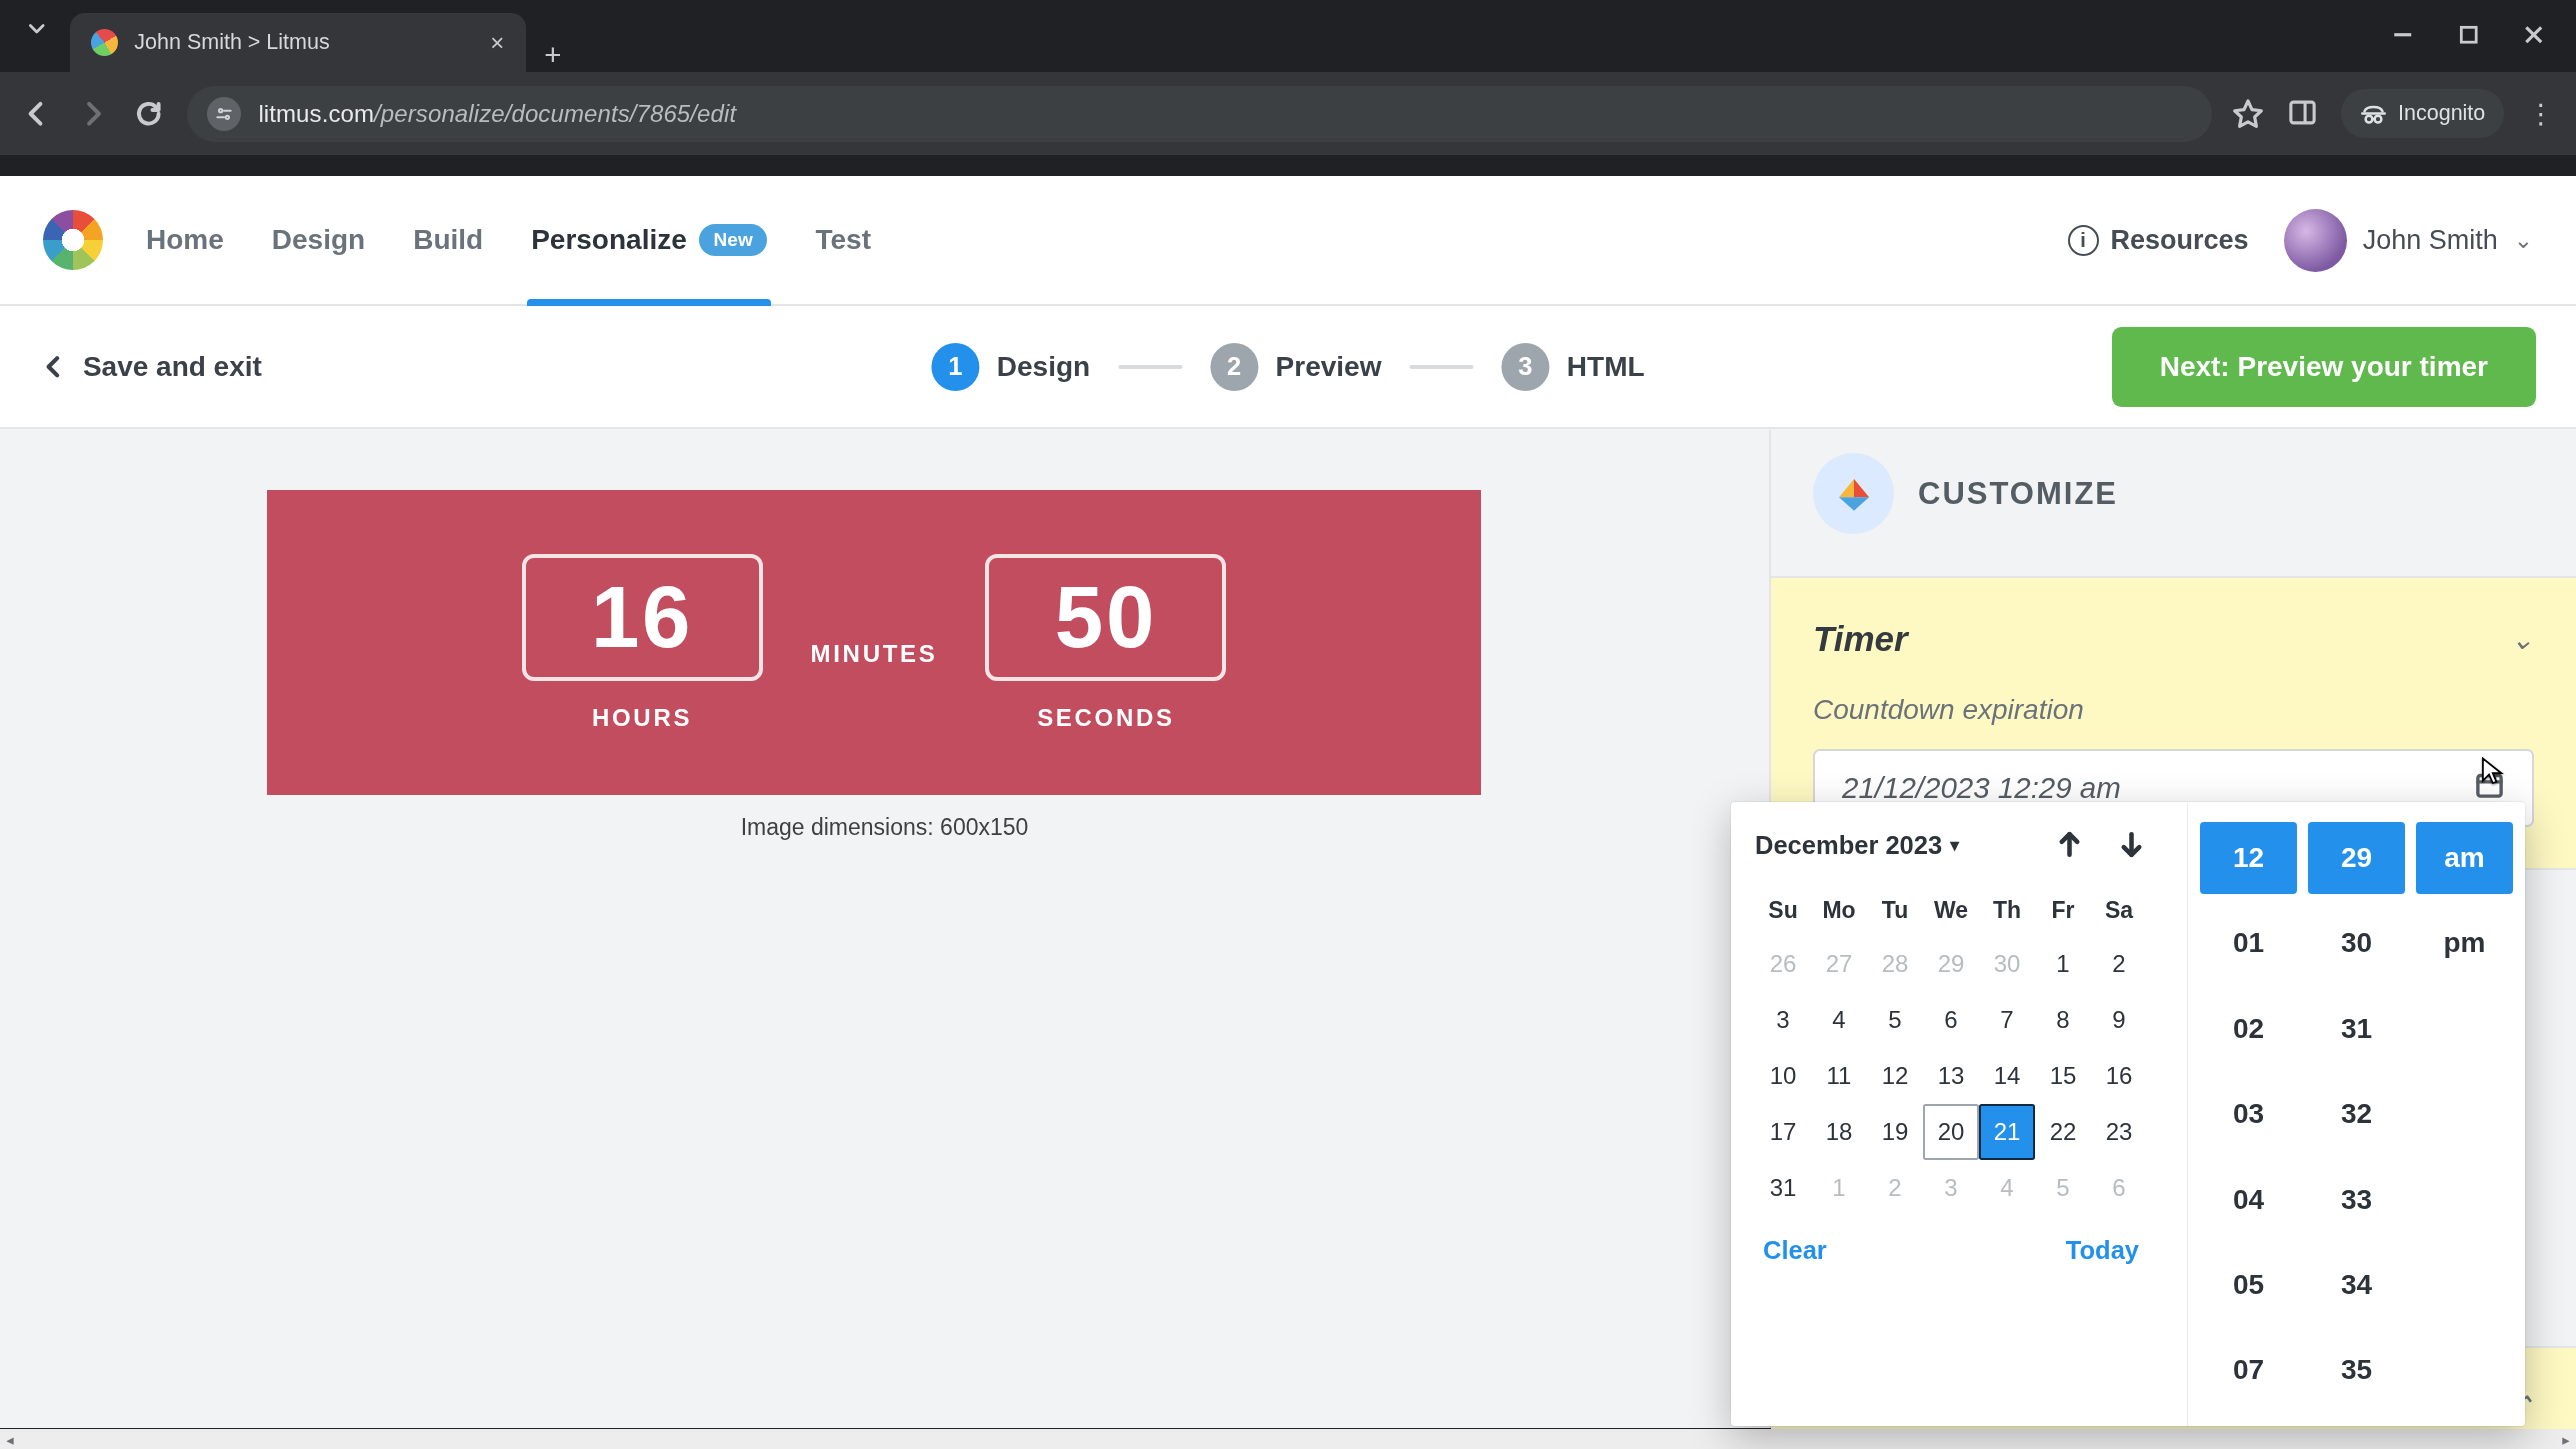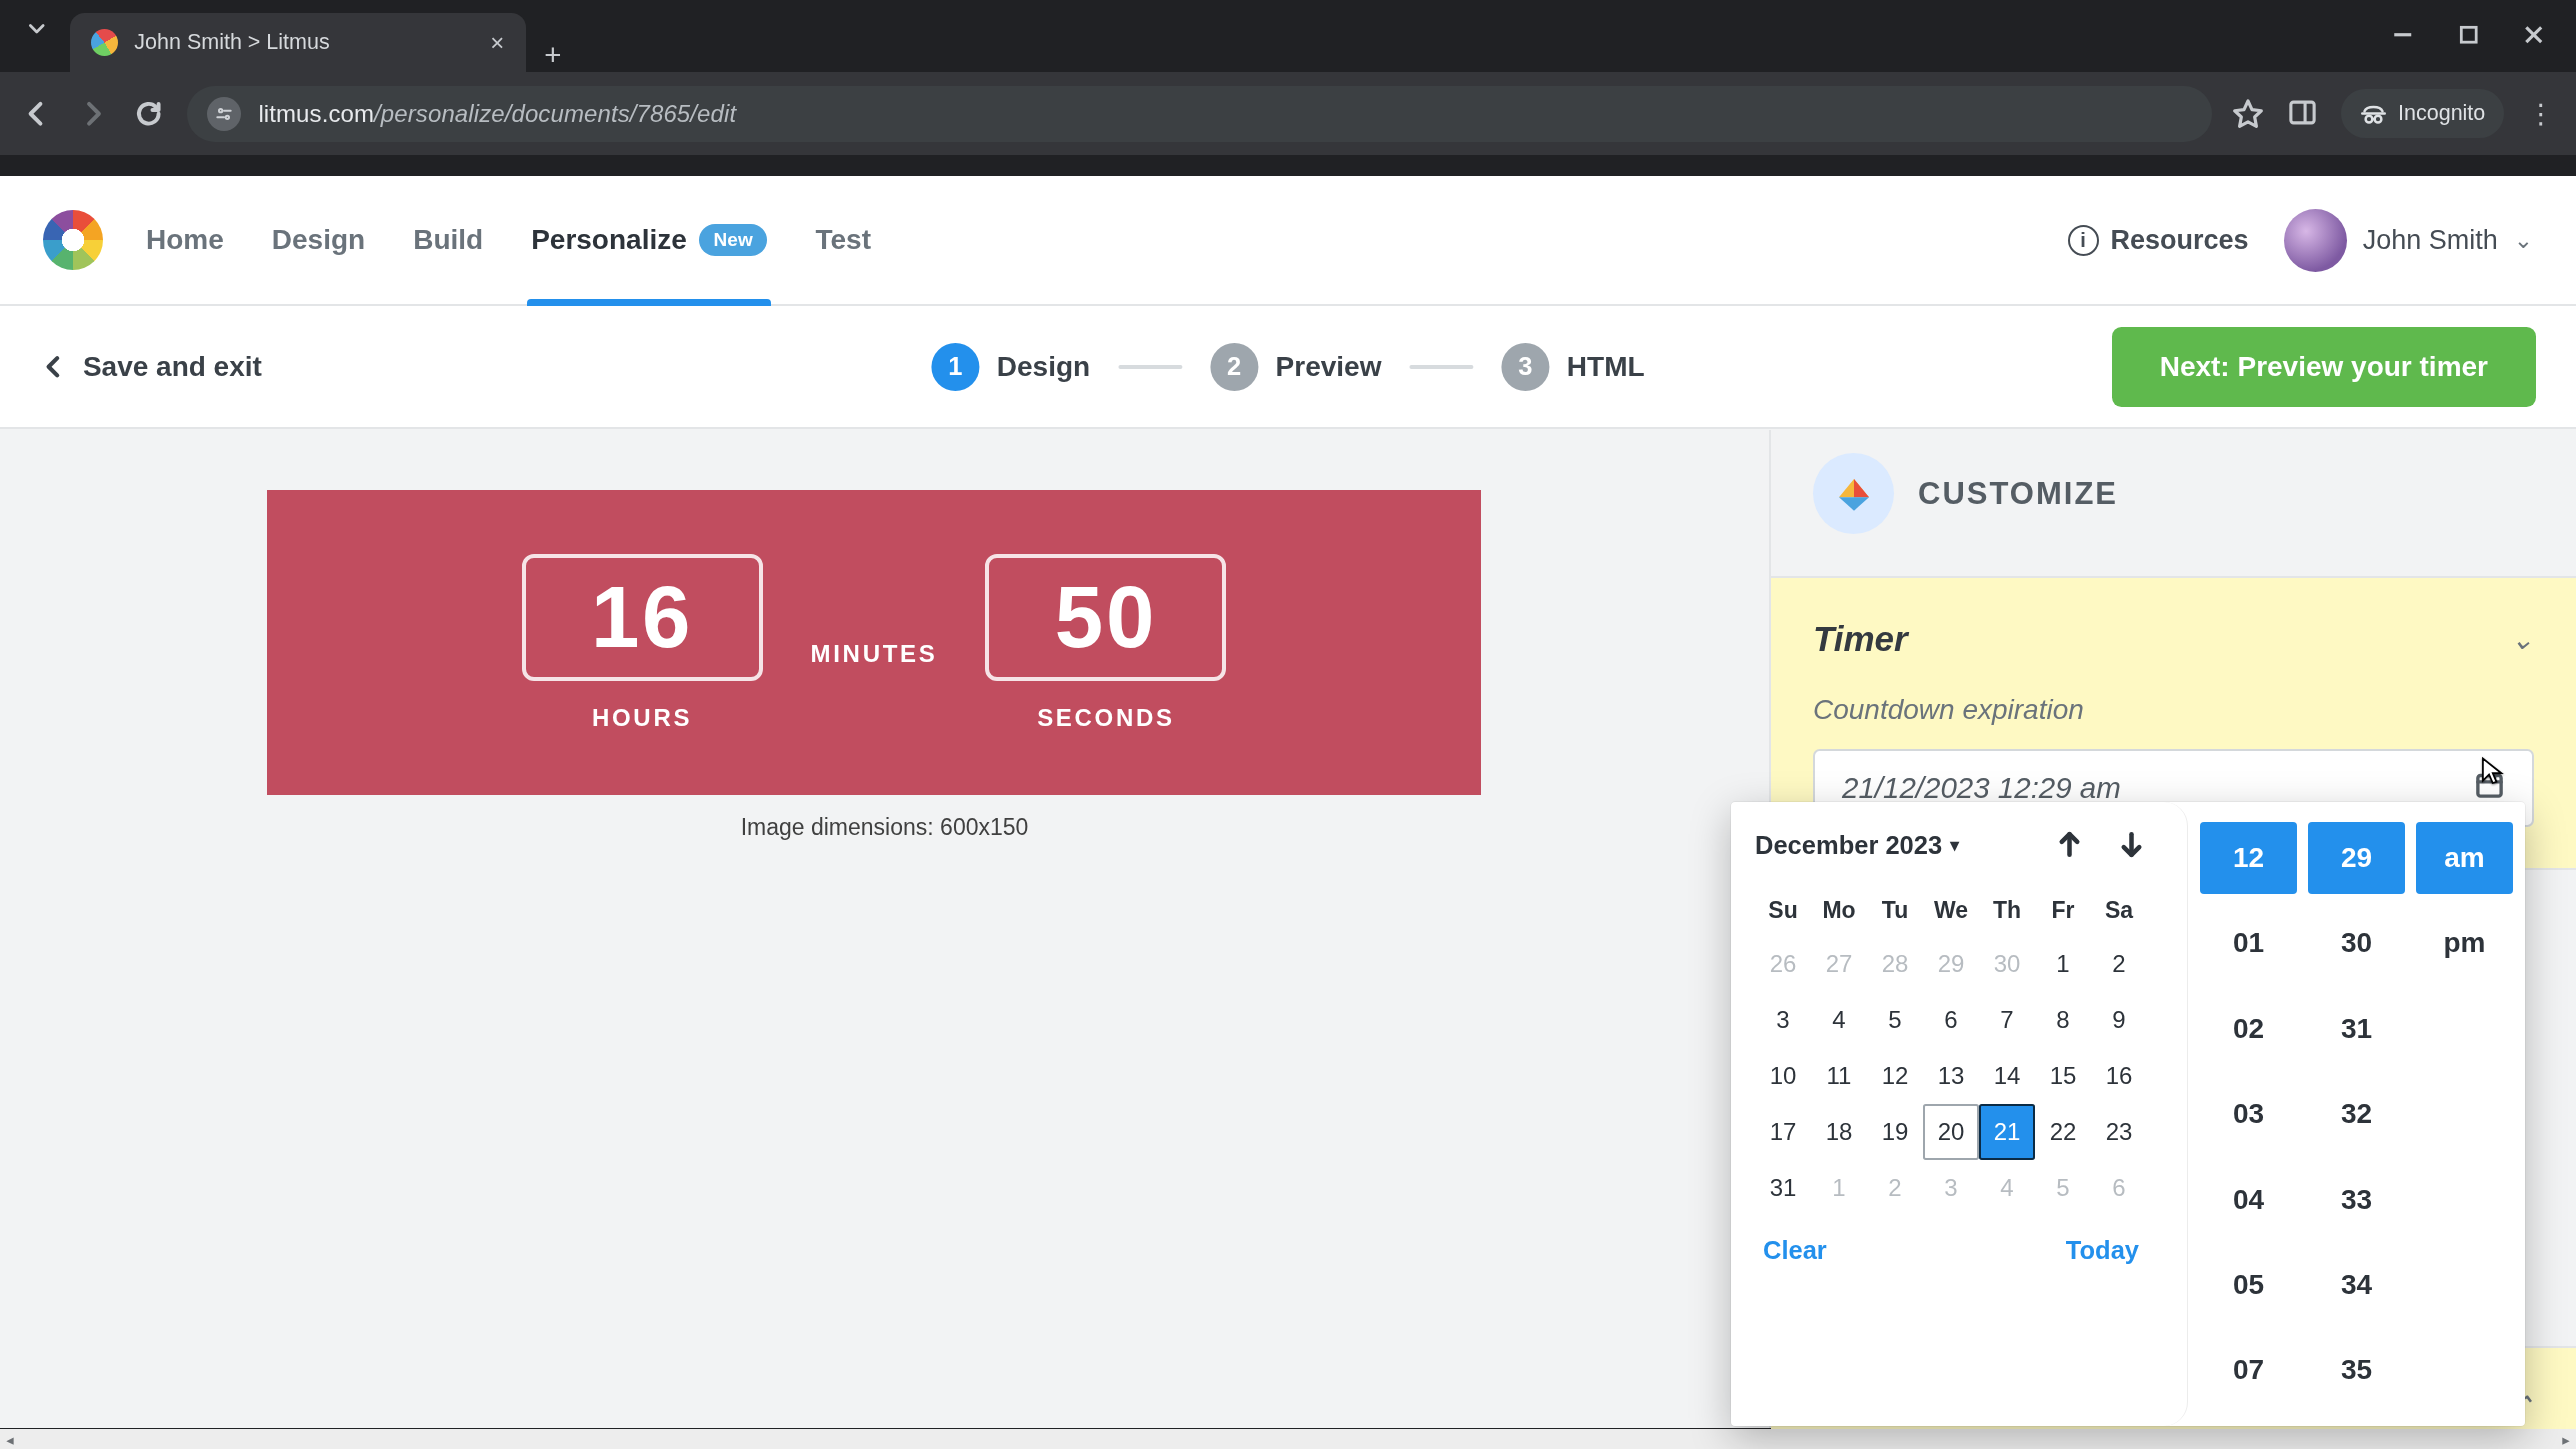--- a/index.html
+++ b/index.html
@@ -170,21 +170,21 @@
   .popover {
     position:absolute;
     right: 51px;
     top: 372px;
     width: 794px;
     background:#fff; border-radius: 4px;
     box-shadow: 0 12px 40px rgba(0,0,0,.25), 0 0 0 0.7px rgba(0,0,0,.06);
     display:flex;
     z-index: 50;
   }
-  .cal { flex:1; padding: 27px 40px 20px 24px; border-right: 1.3px solid #ececec; border-radius: 24px;}
+  .cal { flex:1; padding: 27px 40px 20px 24px; border-right: 1.3px solid #ececec;}
   .cal-top { display:flex; align-items:center; gap:12px; }
   .month { font-size:25.5px; font-weight:800; color:#2d333a; display:flex; align-items:center; gap:8px;}
   .month .tri { font-size:17.4px; }
   .nav-arrows { margin-left:auto; display:flex; gap:31px; }
   .nav-arrows svg { width:31px;height:31px; stroke:#2d333a; fill:none; stroke-width:3.5; stroke-linecap:round; stroke-linejoin:round;}
   table.grid { border-collapse:separate; border-spacing: 0; margin-top: 23px; width: 100%; }
   table.grid th { font-size:23px; color:#2d333a; font-weight:800; padding: 12px 0; width:14.28%; }
   table.grid td { text-align:center; font-size:24px; color:#2d333a; padding: 0; }
   table.grid td > div { width: 56px; height: 56px; margin: 0 auto; display:flex; align-items:center;justify-content:center; border-radius:2.7px;}
   td.outside > div { color:#b7bcc1; }

